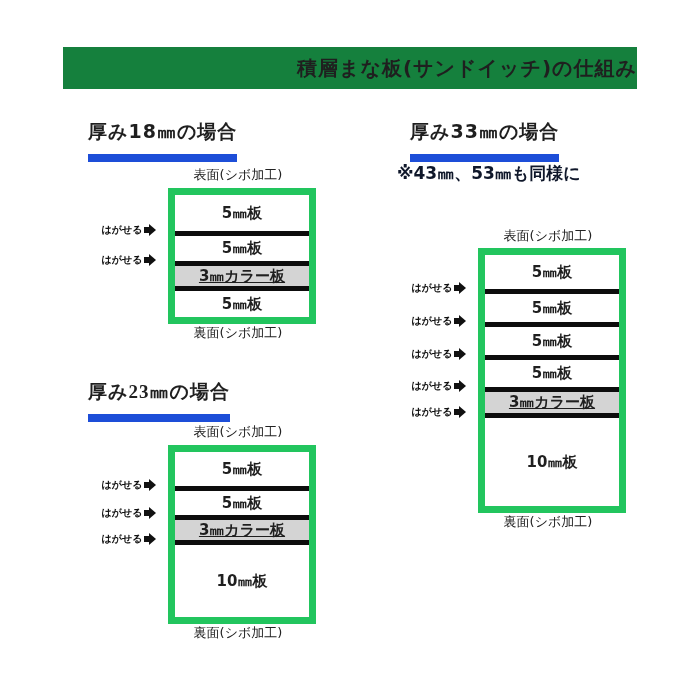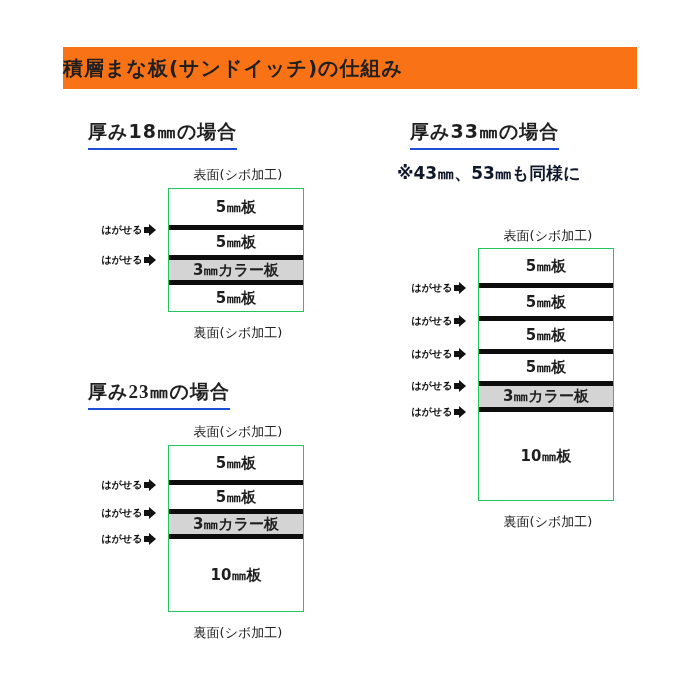--- a/index.html
+++ b/index.html
@@ -3,42 +3,42 @@
 <meta charset="utf-8">
 <style>
   html,body{margin:0;padding:0;background:#ffffff;}
   #page{
     position:relative;width:700px;height:700px;background:#ffffff;overflow:hidden;
     font-family:"DejaVu Sans","Liberation Sans",sans-serif;color:#1a1a1a;
   }
   
   .header-bar{
     position:absolute;left:63px;top:47px;width:574px;height:42px;
-    background:#f97316;display:flex;align-items:center;justify-content:flex-start;
+    background:#15803d;display:flex;align-items:center;justify-content:flex-end;
   }
   .header-bar .title{font-size:20px;font-weight:700;letter-spacing:1px;color:#1f1f1f;}
   
   .dtitle{
     position:absolute;margin:0;font-size:19px;font-weight:700;letter-spacing:1px;
-    display:inline-block;border-bottom:2px solid #1d4ed8;padding-bottom:3px;color:#1f1f1f;
+    display:inline-block;border-bottom:8px solid #1d4ed8;padding-bottom:9px;color:#1f1f1f;
   }
   
   .note{position:absolute;font-size:17px;font-weight:700;line-height:1.55;color:#0f172a;}
   .note .line2{padding-left:17px;display:block;}
   
   .face-label{position:absolute;width:146px;text-align:center;font-size:13px;color:#222;}
   
-  .stack{position:absolute;width:134px;border:1px solid #22c55e;background:#fde047;}
+  .stack{position:absolute;width:134px;border:7px solid #22c55e;background:#fde047;}
   .layer{
     display:flex;align-items:center;justify-content:center;
     font-size:15px;font-weight:700;color:#1f1f1f;background:#ffffff;
     border-bottom:5px solid #0d0d0d;
   }
   .layer:last-child{border-bottom:none;}
-  .layer.color-layer{background:#d4d4d4;}
+  .layer.color-layer{background:#d4d4d4;text-decoration:underline;}
   
   .peel{
     position:absolute;width:74px;height:18px;display:flex;align-items:center;
     justify-content:center;font-size:10px;font-weight:700;color:#111;
   }
   .arrow-icon{display:inline-flex;align-items:center;margin-left:2px;}
   .arrow-icon .tail{display:inline-block;width:5px;height:6px;background:#111;}
   .arrow-icon .head{
     display:inline-block;width:0;height:0;
     border-top:6px solid transparent;border-bottom:6px solid transparent;border-left:7px solid #111;

